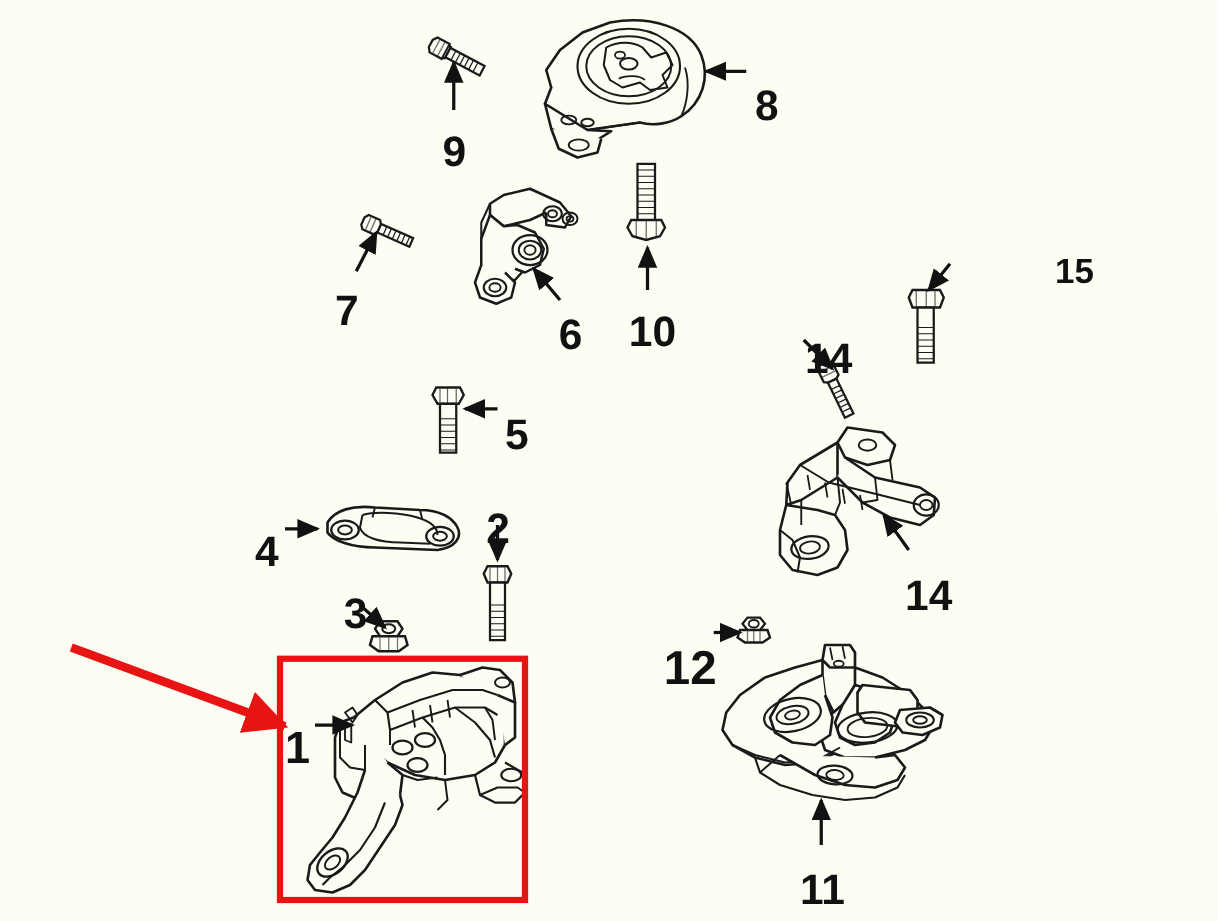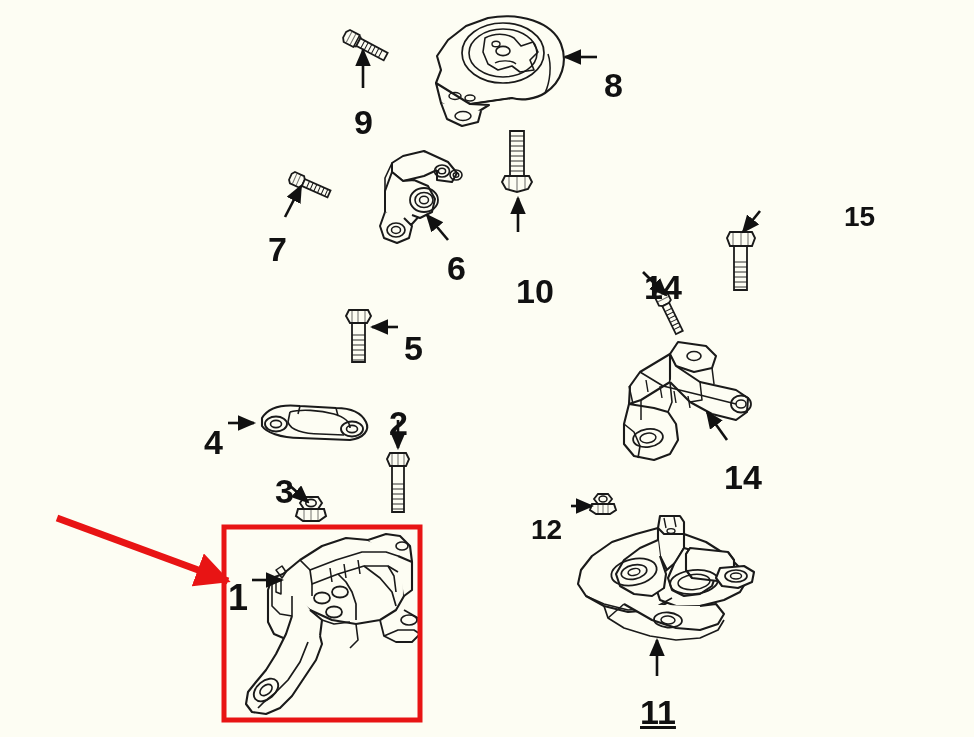--- a/index.html
+++ b/index.html
@@ -277,21 +277,21 @@
   <div id="labels-layer">
       <div class="callout-label" style="left: 228px; top: 580px; font-size: 36px; color: rgb(17, 17, 17);">1</div>
       <div class="callout-label" style="left: 389px; top: 406px; font-size: 34px; color: rgb(17, 17, 17);">2</div>
       <div class="callout-label" style="left: 275px; top: 474px; font-size: 34px; color: rgb(17, 17, 17);">3</div>
       <div class="callout-label" style="left: 204px; top: 425px; font-size: 34px; color: rgb(17, 17, 17);">4</div>
       <div class="callout-label" style="left: 404px; top: 331px; font-size: 34px; color: rgb(17, 17, 17);">5</div>
       <div class="callout-label" style="left: 447px; top: 251px; font-size: 34px; color: rgb(17, 17, 17);">6</div>
       <div class="callout-label" style="left: 268px; top: 232px; font-size: 34px; color: rgb(17, 17, 17);">7</div>
       <div class="callout-label" style="left: 604px; top: 68px; font-size: 34px; color: rgb(17, 17, 17);">8</div>
       <div class="callout-label" style="left: 354px; top: 105px; font-size: 34px; color: rgb(17, 17, 17);">9</div>
-      <div class="callout-label" style="left: 516px; top: 249px; font-size: 34px; color: rgb(17, 17, 17); margin-top: 25px;">10</div>
-      <div class="callout-label" style="left: 640px; top: 695px; font-size: 34px; color: rgb(17, 17, 17); text-decoration: underline;">11</div>
-      <div class="callout-label" style="left: 531px; top: 516px; font-size: 28px; color: rgb(17, 17, 17);">12</div>
+      <div class="callout-label" style="left: 503px; top: 249px; font-size: 34px; color: rgb(17, 17, 17);">10</div>
+      <div class="callout-label" style="left: 640px; top: 695px; font-size: 34px; color: rgb(17, 17, 17);">11</div>
+      <div class="callout-label" style="left: 531px; top: 516px; font-size: 38px; color: rgb(17, 17, 17);">12</div>
       <div class="callout-label" style="left: 724px; top: 460px; font-size: 34px; color: rgb(17, 17, 17);">14</div>
       <div class="callout-label" style="left: 616px; top: 270px; font-size: 34px; color: rgb(17, 17, 17); margin-left: 28px;">14</div>
       <div class="callout-label" style="left: 812px; top: 203px; font-size: 28px; color: rgb(17, 17, 17); margin-left: 32px;">15</div>
     </div>
 
 </div>
 
 </body></html>

